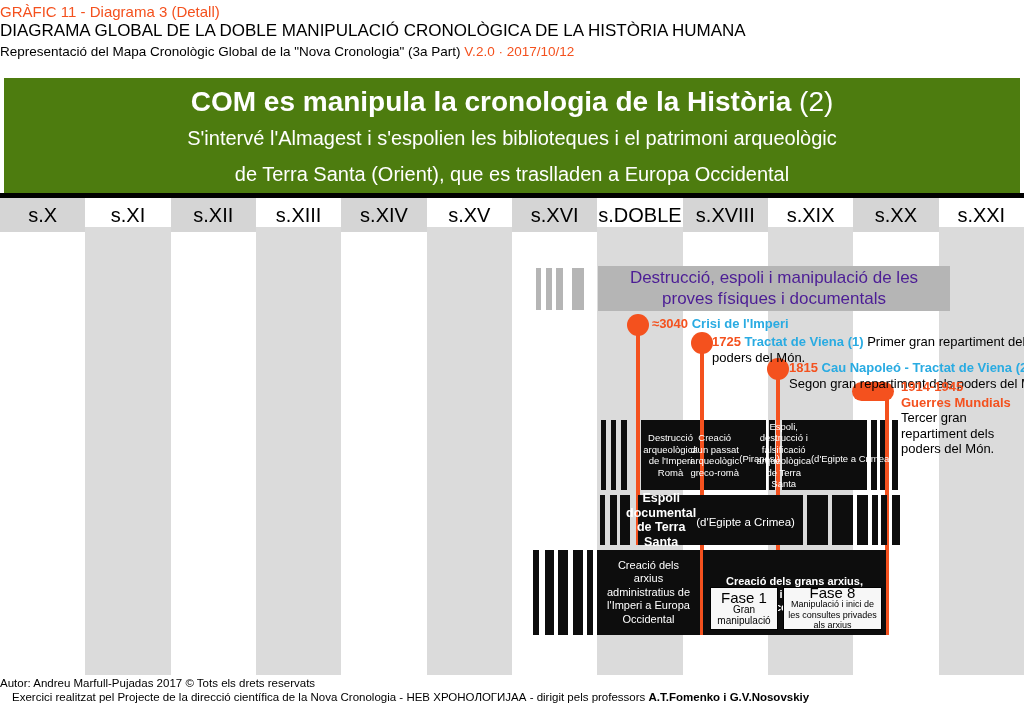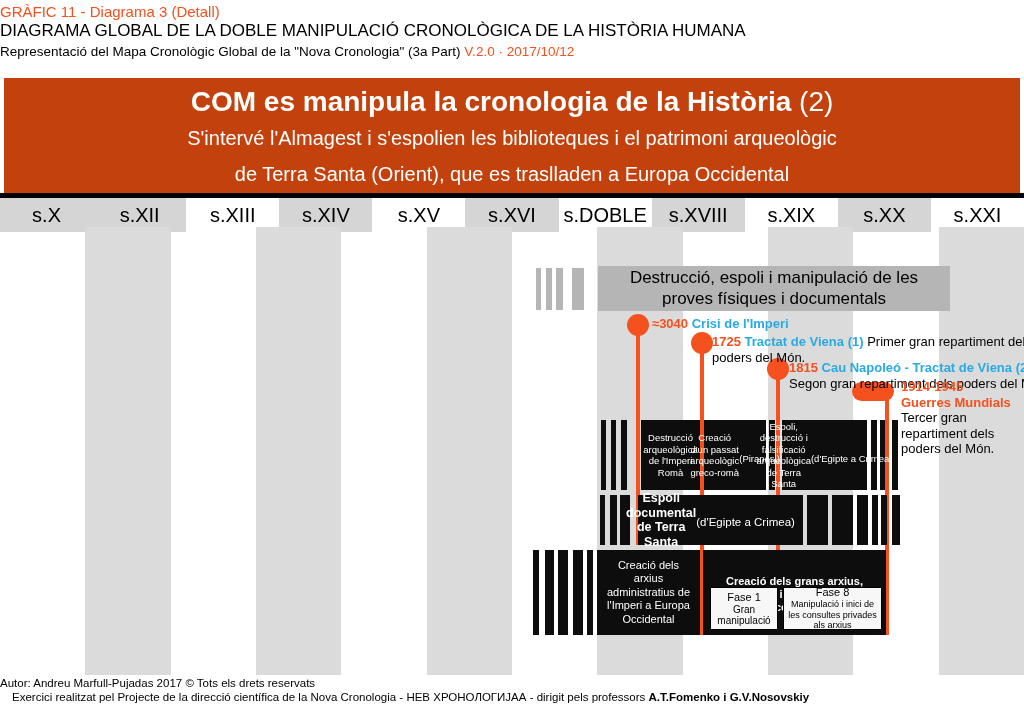--- a/index.html
+++ b/index.html
@@ -9,39 +9,39 @@
   .ctr{left:0;width:852px;text-align:left;}
   .accent{color:var(--accent);}
   .b{font-weight:bold;}
 
   
   .t1{top:3px;font-size:15px;color:var(--accent);}
   .t2{top:21px;font-size:17px;}
   .t3{top:44px;font-size:13.5px;}
 
   
-  .banner{top:78px;left:4px;width:1016px;height:115px;background:#c2410c;color:#fff;
+  .banner{top:78px;left:4px;width:1016px;height:115px;background:#4d7c0f;color:#fff;
           text-align:center;padding-top:5px;box-sizing:border-box;}
   .banner .l1{font-size:28px;line-height:37px;}
   .banner .l2{font-size:20px;line-height:36px;}
 
   
   .crow{top:193px;left:0;width:1024px;height:34px;border-top:5px solid #000;
         box-sizing:content-box;display:flex;}
   .cent{flex:1;display:flex;align-items:center;justify-content:center;font-size:20px;}
   .cent.g{background:var(--header_gray);}
 
   
   .stripe{top:227px;height:448px;width:85.34px;background:var(--stripe_gray);z-index:0;}
 
   
   .gbar{top:268px;height:42px;background:var(--banner_gray);z-index:2;}
   .gbanner{top:266px;left:598px;width:352px;height:45px;background:var(--banner_gray);
            z-index:2;display:flex;flex-direction:column;align-items:center;justify-content:center;
-           font-size:17px;line-height:20.5px;color:#000000;text-align:center;}
+           font-size:17px;line-height:20.5px;color:#4c1d95;text-align:center;}
 
   
   .stem{width:4px;background:var(--accent);z-index:3;}
   .dot{width:22px;height:22px;border-radius:50%;background:var(--accent);z-index:5;}
   .pill{left:852px;top:382px;width:42px;height:19px;border-radius:9.5px;background:var(--accent);z-index:5;}
 
   
   .evt{z-index:6;font-size:13px;line-height:15.5px;}
   .evt .yr{color:var(--accent);font-weight:bold;}
   .evt .ttl{color:var(--blue);font-weight:bold;}
@@ -59,21 +59,21 @@
   .boxC{left:782px;top:420px;width:85px;height:70px;font-size:9.5px;line-height:11.5px;padding:2px;}
   .boxDoc{left:638px;top:495px;width:145px;height:50px;font-size:12.5px;line-height:14.5px;padding:2px;}
   .boxDoc .sub{font-size:11.5px;font-weight:normal;margin-top:4px;}
   .boxL3{left:597px;top:550px;width:103px;height:85px;font-size:11px;line-height:13.5px;padding:4px 6px;}
   .boxR3{left:703px;top:550px;width:183px;height:85px;font-size:11px;line-height:13px;
          justify-content:flex-start;padding-top:3px;}
   .fase{position:absolute;background:#f7f7f7;color:#000;border:1px solid #000;box-sizing:border-box;
         display:flex;flex-direction:column;align-items:center;justify-content:center;text-align:center;}
   .fase1{left:7px;top:37px;width:68px;height:43px;}
   .fase2{left:80px;top:37px;width:99px;height:43px;}
-  .fase .fl{font-size:11px;}
+  .fase .fl{font-size:15px;}
   .fase .fd{font-size:9px;line-height:10.5px;}
   .fase1 .fd{font-size:10px;line-height:11.5px;}
 
   
   .f1{top:677px;font-size:11.5px;}
   .f2{top:691px;font-size:11.5px;padding-left:12px;}
 </style>
 </head>
 <body>
 
@@ -87,20 +87,21 @@
   </div>
 
   <div class="abs banner">
     <div class="l1"><span class="b">COM es manipula la cronologia de la Història</span> <span>(2)</span></div>
     <div class="l2">S'intervé l'Almagest i s'espolien les biblioteques i el patrimoni arqueològic</div>
     <div class="l2">de Terra Santa (Orient), que es traslladen a Europa Occidental</div>
   </div>
 
   <div class="abs crow">
     <div class="cent g">s.X</div>
+    <div class="cent">s.XI</div>
     <div class="cent g">s.XII</div>
     <div class="cent">s.XIII</div>
     <div class="cent g">s.XIV</div>
     <div class="cent">s.XV</div>
     <div class="cent g">s.XVI</div>
     <div class="cent">s.DOBLE</div>
     <div class="cent g">s.XVIII</div>
     <div class="cent">s.XIX</div>
     <div class="cent g">s.XX</div>
     <div class="cent">s.XXI</div>

